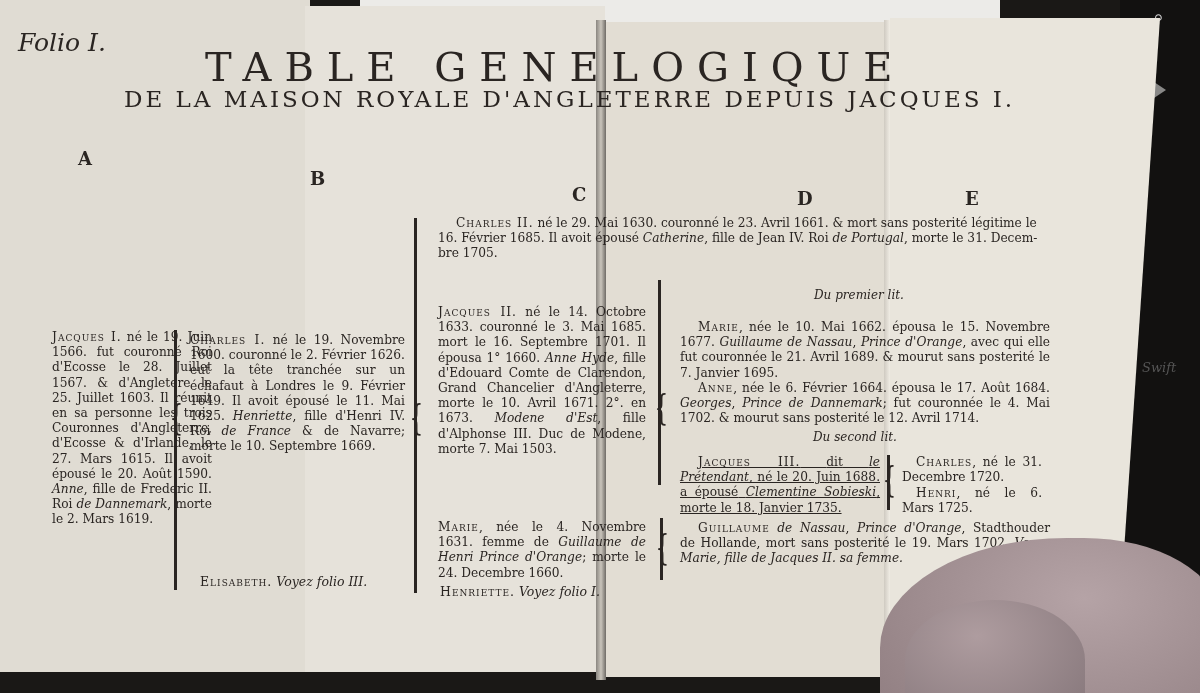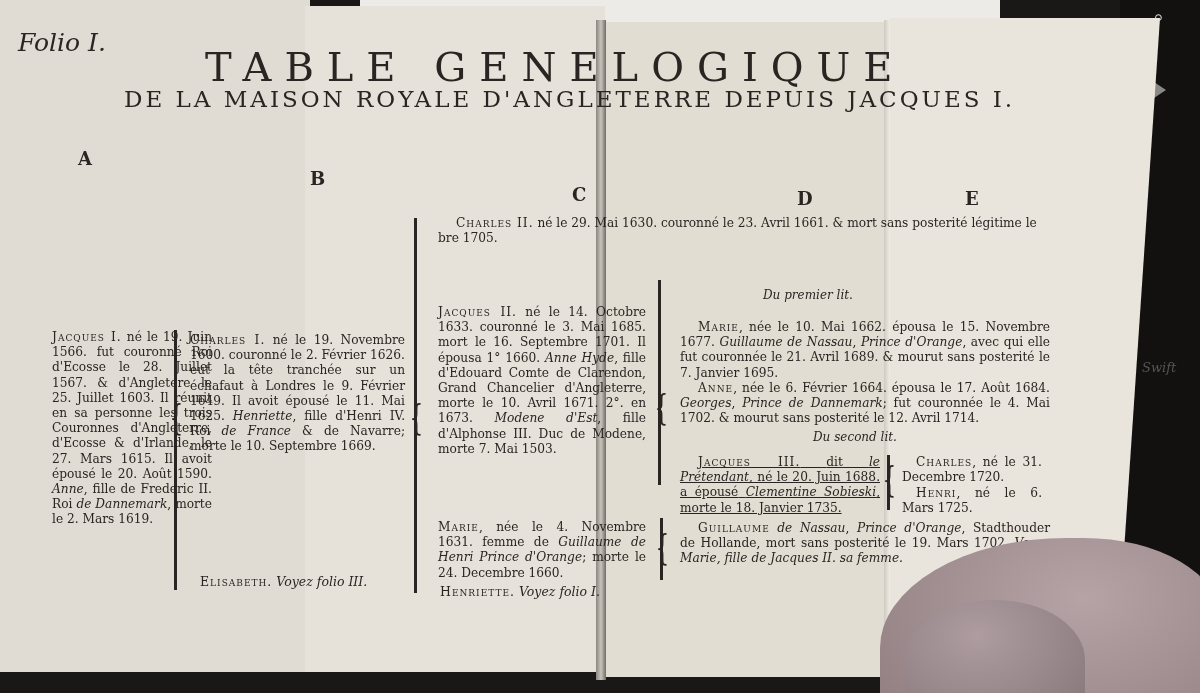--- a/index.html
+++ b/index.html
@@ -79,20 +79,21 @@
 <div class="t" style="left:200px;top:574px;font-size:12.5px;">
   <span class="sc" style="font-variant:small-caps;letter-spacing:1px;">Elisabeth.</span>
   <i>Voyez folio III.</i>
 </div>
 
 <div class="brace" style="left:414px;top:218px;height:375px;"></div>
 <div class="curly" style="left:405px;top:400px;">{</div>
 
 <div class="blk" style="left:438px;top:216px;width:620px;">
   <div style="padding-left:18px;"><span class="sc">Charles II.</span> <span>né le 29. Mai 1630. couronné le 23. Avril 1661. &amp; mort sans posterité légitime le</span></div>
+  <div><span>16. Février 1685. Il avoit épousé</span> <i>Catherine</i><span>, fille de Jean IV. Roi</span> <i>de Portugal</i><span>, morte le 31. Decem-</span></div>
   <div>bre 1705.</div>
 </div>
 
 <div class="blk" style="left:438px;top:305px;width:208px;">
   <span class="sc">Jacques II.</span>
   <span>né le 14. Octobre 1633. couronné le 3. Mai 1685. mort le 16. Septembre 1701. Il épousa 1° 1660.</span>
   <i>Anne Hyde</i><span>, fille d'Edouard Comte de Clarendon, Grand Chancelier d'Angleterre, morte le 10. Avril 1671. 2°. en 1673.</span>
   <i>Modene d'Est</i><span>, fille d'Alphonse III. Duc de Modene, morte 7. Mai 1503.</span>
 </div>
 
@@ -101,21 +102,21 @@
   <i>Guillaume de Henri Prince d'Orange</i><span>; morte le 24. Decembre 1660.</span>
 </div>
 <div class="t" style="left:440px;top:584px;font-size:12.5px;">
   <span style="font-variant:small-caps;letter-spacing:1px;">Henriette.</span>
   <i>Voyez folio I.</i>
 </div>
 
 <div class="brace" style="left:658px;top:280px;height:205px;"></div>
 <div class="curly" style="left:650px;top:390px;">{</div>
 
-<div class="t i" style="left:763px;top:288px;font-size:12px;">Du premier lit.</div>
+<div class="t i" style="left:814px;top:288px;font-size:12px;">Du premier lit.</div>
 
 <div class="blk" style="left:680px;top:320px;width:370px;">
   <span style="padding-left:18px;"></span><span class="sc">Marie</span><span>, née le 10. Mai 1662. épousa le 15. Novembre 1677.</span>
   <i>Guillaume de Nassau</i>,
   <i>Prince d'Orange</i><span>, avec qui elle fut couronnée le 21. Avril 1689. &amp; mourut sans posterité le 7. Janvier 1695.</span>
 </div>
 
 <div class="blk" style="left:680px;top:381px;width:370px;">
   <span style="padding-left:18px;"></span><span class="sc">Anne</span><span>, née le 6. Février 1664. épousa le 17. Août 1684.</span>
   <i>Georges</i>,

